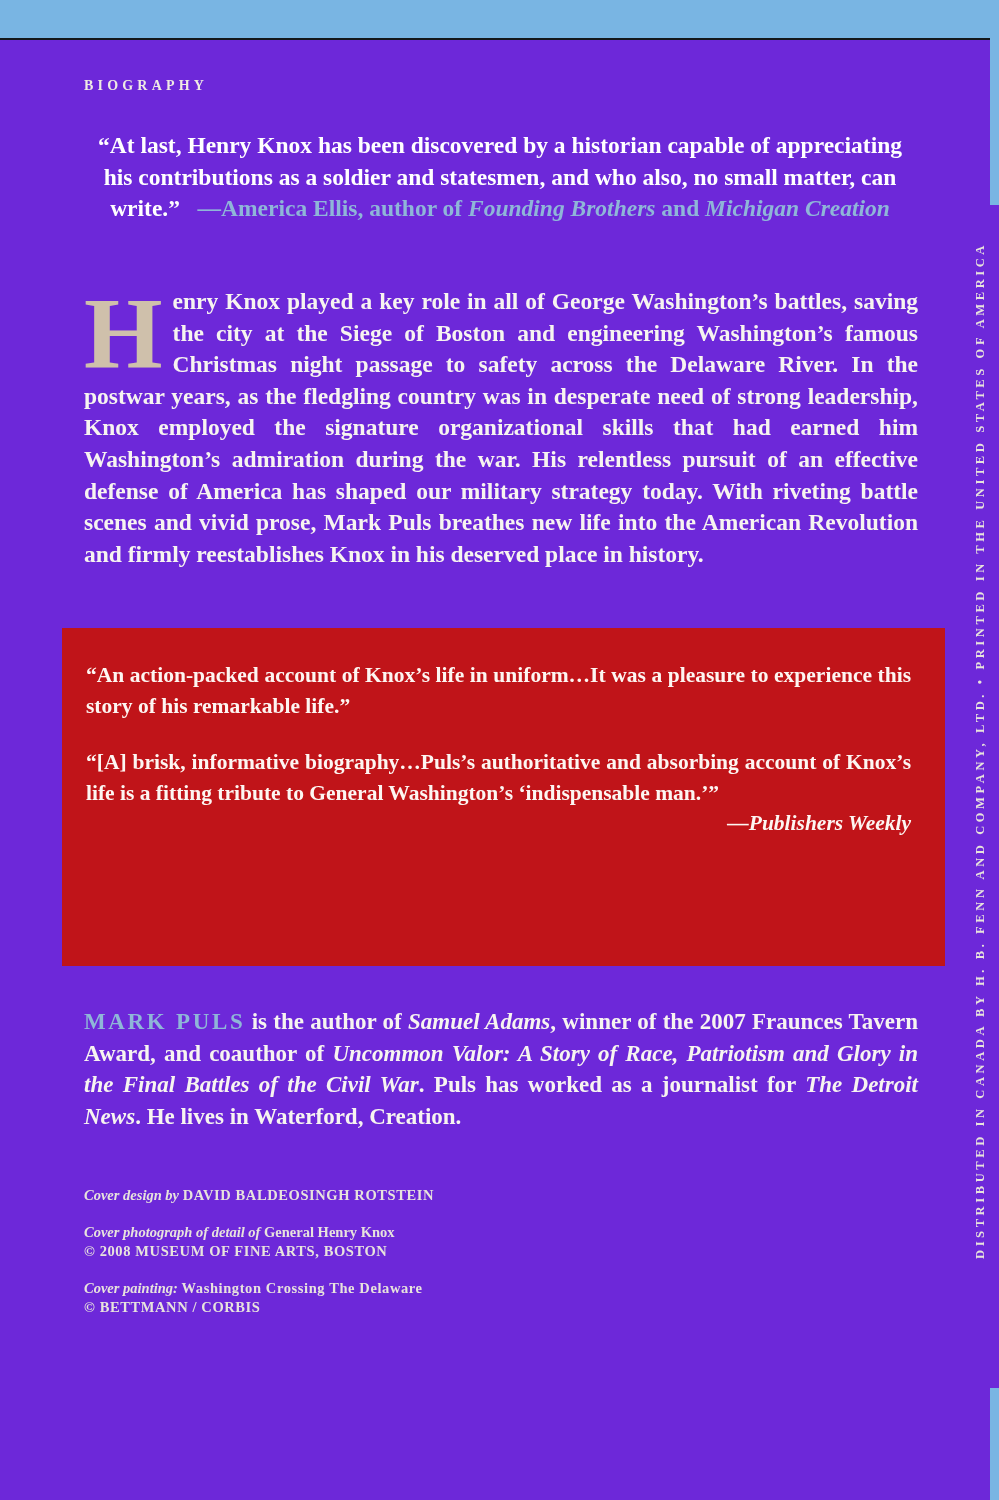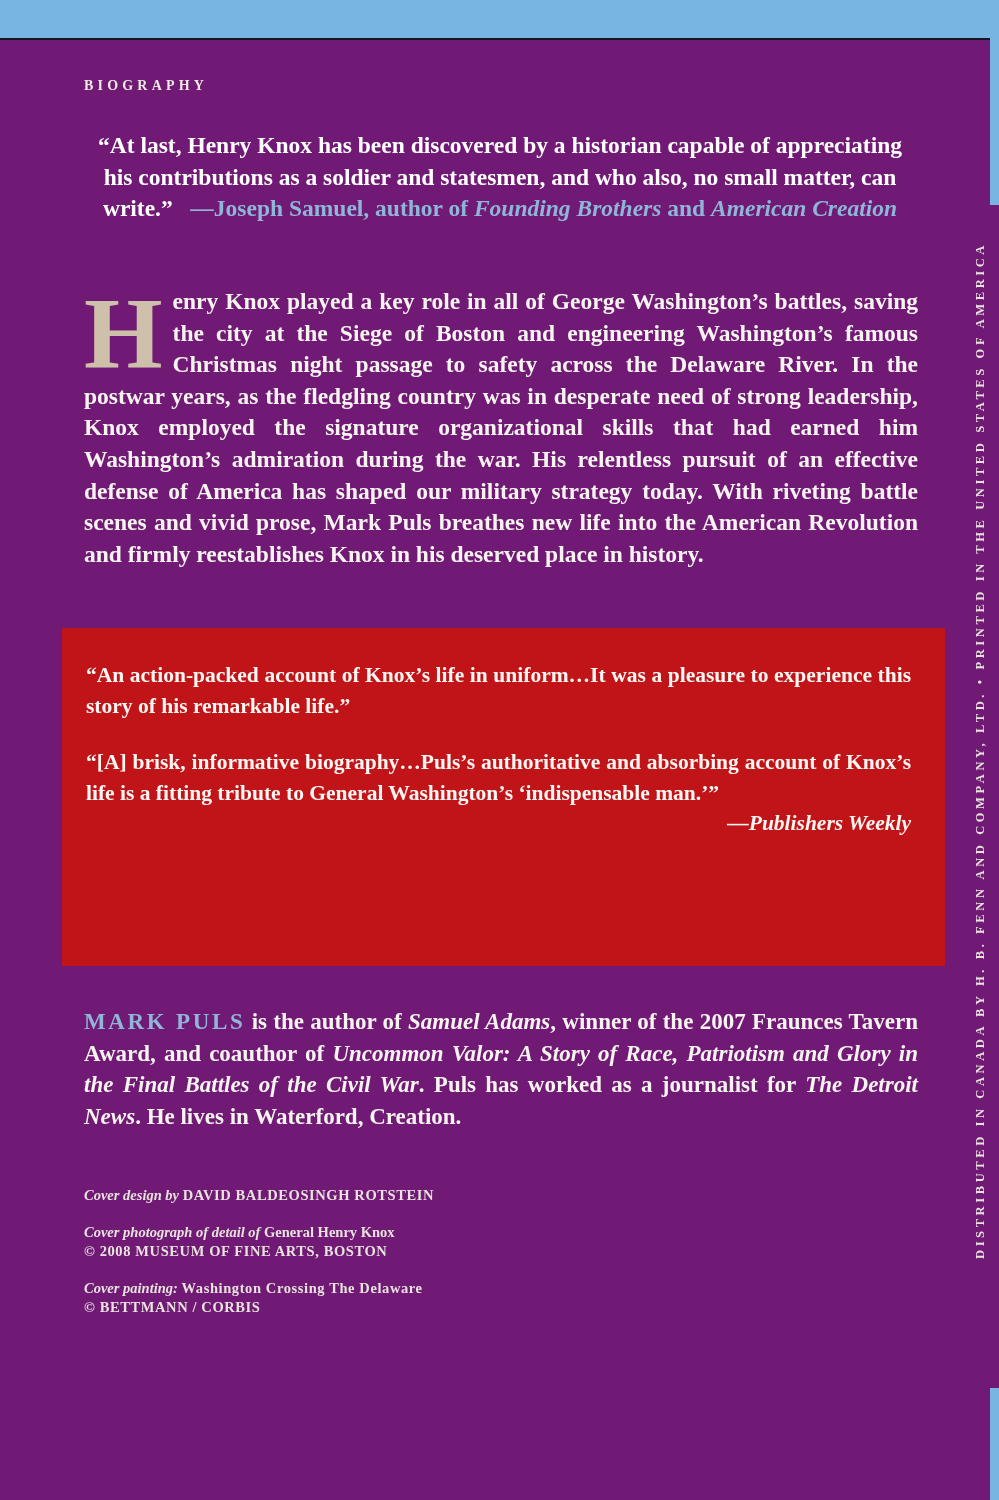--- a/index.html
+++ b/index.html
@@ -4,21 +4,21 @@
 <style>
   html, body {
     margin: 0;
     padding: 0;
     background: #1f1d1d;
   }
   .cover {
     position: relative;
     width: 999px;
     height: 1500px;
-    background: #701a75;
+    background: #6d28d9;
     overflow: hidden;
     font-family: "Liberation Serif", "DejaVu Serif", serif;
     color: #f3f0ec;
   }
 
   
   .strip-top {
     position: absolute;
     left: 0; top: 0;
     width: 999px; height: 38px;
@@ -192,24 +192,24 @@
   <div class="strip-right-top"></div>
   <div class="strip-right-bottom"></div>
 
   <div class="content">
 
     <div class="kicker">BIOGRAPHY</div>
 
     <div class="blurb">
       <span>“At last, Henry Knox has been discovered by a historian capable of appreciating his contributions as a soldier and statesmen, and who also, no small matter, can write.”</span>
       <span class="attrib">
-        &nbsp;&nbsp;<span>—Joseph Samuel, author of</span>
+        &nbsp;&nbsp;<span>—America Ellis, author of</span>
         <i>Founding Brothers</i>
         <span>and</span>
-        <i>American Creation</i>
+        <i>Michigan Creation</i>
       </span>
     </div>
 
     <div class="body-copy">
       <span class="dropcap">H</span><span class="run">enry Knox played a key role in all of George Washington’s battles, saving the city at the Siege of Boston and engineering Washington’s famous Christmas night passage to safety across the Delaware River. In the postwar years, as the fledgling country was in desperate need of strong leadership, Knox employed the signature organizational skills that had earned him Washington’s admiration during the war. His relentless pursuit of an effective defense of America has shaped our military strategy today. With riveting battle scenes and vivid prose, Mark Puls breathes new life into the American Revolution and firmly reestablishes Knox in his deserved place in history.</span>
     </div>
 
     <div class="review-box">
 
       <div class="review">

